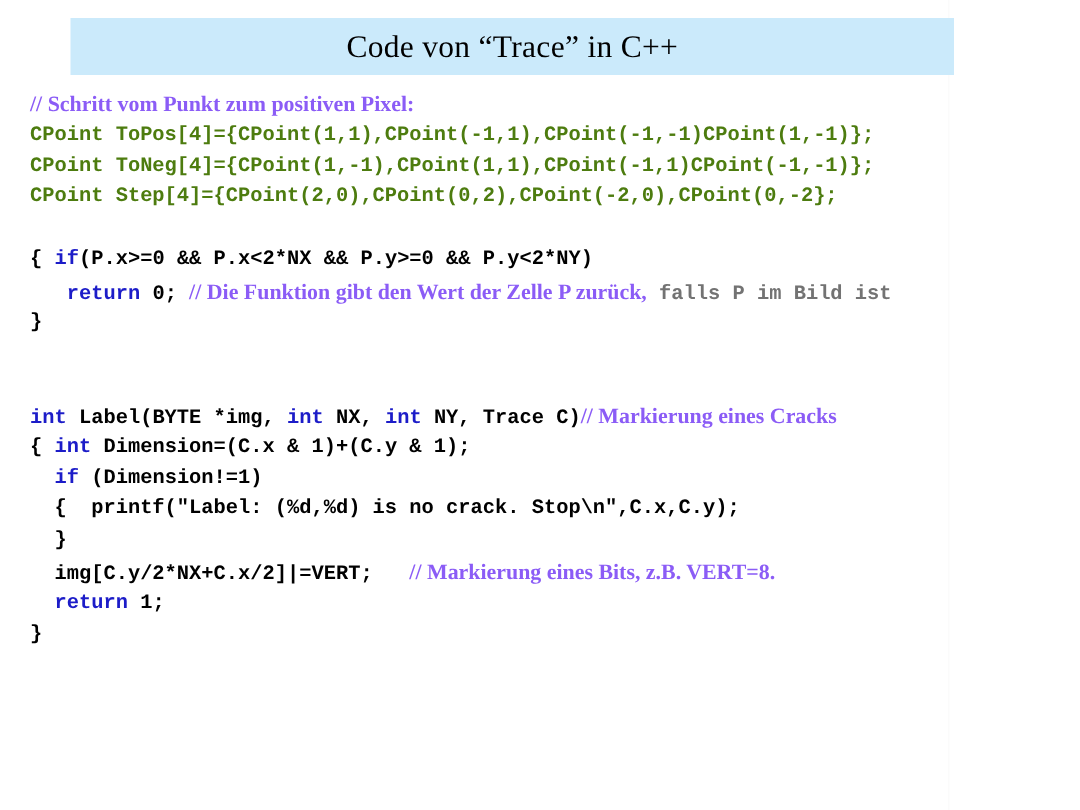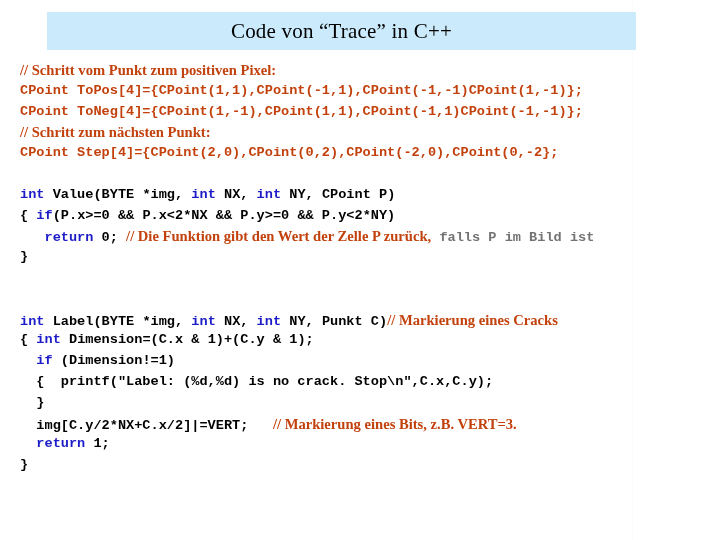--- a/index.html
+++ b/index.html
@@ -60,63 +60,61 @@
     color: #000000;
   }
   .code-line.blank {
     height: 20.8px;
   }
   
   .cm {           
     font-family: "Liberation Serif", serif;
     font-size: 14.6px;
     font-weight: bold;
-    color: #c2410c;
+    color: #8b5cf6;
   }
   .cm-mono {      
     font-family: "Liberation Mono", monospace;
     font-size: 13.6px;
     font-weight: bold;
     color: #737373;
   }
   .kw {           
     color: #1c1cc8;
   }
   .nv {           
-    color: #c2410c;
+    color: #4d7c0f;
   }
   .bk {           
     color: #000000;
   }
 </style>
 </head>
 <body>
 
 <div id="slide">
 
   <div id="title-bar">
     <span id="title-text">Code von “Trace” in C++</span>
   </div>
 
   <div id="code-area">
       <div class="code-line" id="line-1"><span class="cm">// Schritt vom Punkt zum positiven Pixel:</span></div>
       <div class="code-line" id="line-2"><span class="nv">CPoint ToPos[4]={CPoint(1,1),CPoint(-1,1),CPoint(-1,-1)CPoint(1,-1)};</span></div>
       <div class="code-line" id="line-4"><span class="nv">CPoint ToNeg[4]={CPoint(1,-1),CPoint(1,1),CPoint(-1,1)CPoint(-1,-1)};</span></div>
-      <div class="code-line" id="line-5"><span class="cm">// Schritt zum nächsten Punkt:</span></div>
       <div class="code-line" id="line-6"><span class="nv">CPoint Step[4]={CPoint(2,0),CPoint(0,2),CPoint(-2,0),CPoint(0,-2};</span></div>
       <div class="code-line blank" id="line-7">&nbsp;</div>
-      <div class="code-line" id="line-8"><span class="kw">int</span><span class="bk"> Value(BYTE *img, </span><span class="kw">int</span><span class="bk"> NX, </span><span class="kw">int</span><span class="bk"> NY, CPoint P)</span></div>
       <div class="code-line" id="line-9"><span class="bk">{ </span><span class="kw">if</span><span class="bk">(P.x&gt;=0 &amp;&amp; P.x&lt;2*NX &amp;&amp; P.y&gt;=0 &amp;&amp; P.y&lt;2*NY)</span></div>
       <div class="code-line" id="line-11"><span class="bk">   </span><span class="kw">return</span><span class="bk"> 0; </span><span class="cm">// Die Funktion gibt den Wert der Zelle P zurück,</span><span class="cm-mono"> falls P im Bild ist</span></div>
       <div class="code-line" id="line-12"><span class="bk">}</span></div>
       <div class="code-line blank" id="line-13">&nbsp;</div>
       <div class="code-line blank" id="line-14">&nbsp;</div>
-      <div class="code-line" id="line-15"><span class="kw">int</span><span class="bk"> Label(BYTE *img, </span><span class="kw">int</span><span class="bk"> NX, </span><span class="kw">int</span><span class="bk"> NY, Punkt C)</span><span class="cm">// Markierung eines Cracks</span></div>
+      <div class="code-line" id="line-15"><span class="kw">int</span><span class="bk"> Label(BYTE *img, </span><span class="kw">int</span><span class="bk"> NX, </span><span class="kw">int</span><span class="bk"> NY, Trace C)</span><span class="cm">// Markierung eines Cracks</span></div>
       <div class="code-line" id="line-16"><span class="bk">{ </span><span class="kw">int</span><span class="bk"> Dimension=(C.x &amp; 1)+(C.y &amp; 1);</span></div>
       <div class="code-line" id="line-17"><span class="bk">  </span><span class="kw">if</span><span class="bk"> (Dimension!=1)</span></div>
       <div class="code-line" id="line-18"><span class="bk">  {  printf("Label: (%d,%d) is no crack. Stop\n",C.x,C.y);</span></div>
       <div class="code-line" id="line-20"><span class="bk">  }</span></div>
-      <div class="code-line" id="line-21"><span class="bk">  img[C.y/2*NX+C.x/2]|=VERT;   </span><span class="cm">// Markierung eines Bits, z.B. VERT=3.</span></div>
+      <div class="code-line" id="line-21"><span class="bk">  img[C.y/2*NX+C.x/2]|=VERT;   </span><span class="cm">// Markierung eines Bits, z.B. VERT=8.</span></div>
       <div class="code-line" id="line-22"><span class="bk">  </span><span class="kw">return</span><span class="bk"> 1;</span></div>
       <div class="code-line" id="line-23"><span class="bk">}</span></div>
     </div>
 
 </div>
 
 </body></html>

